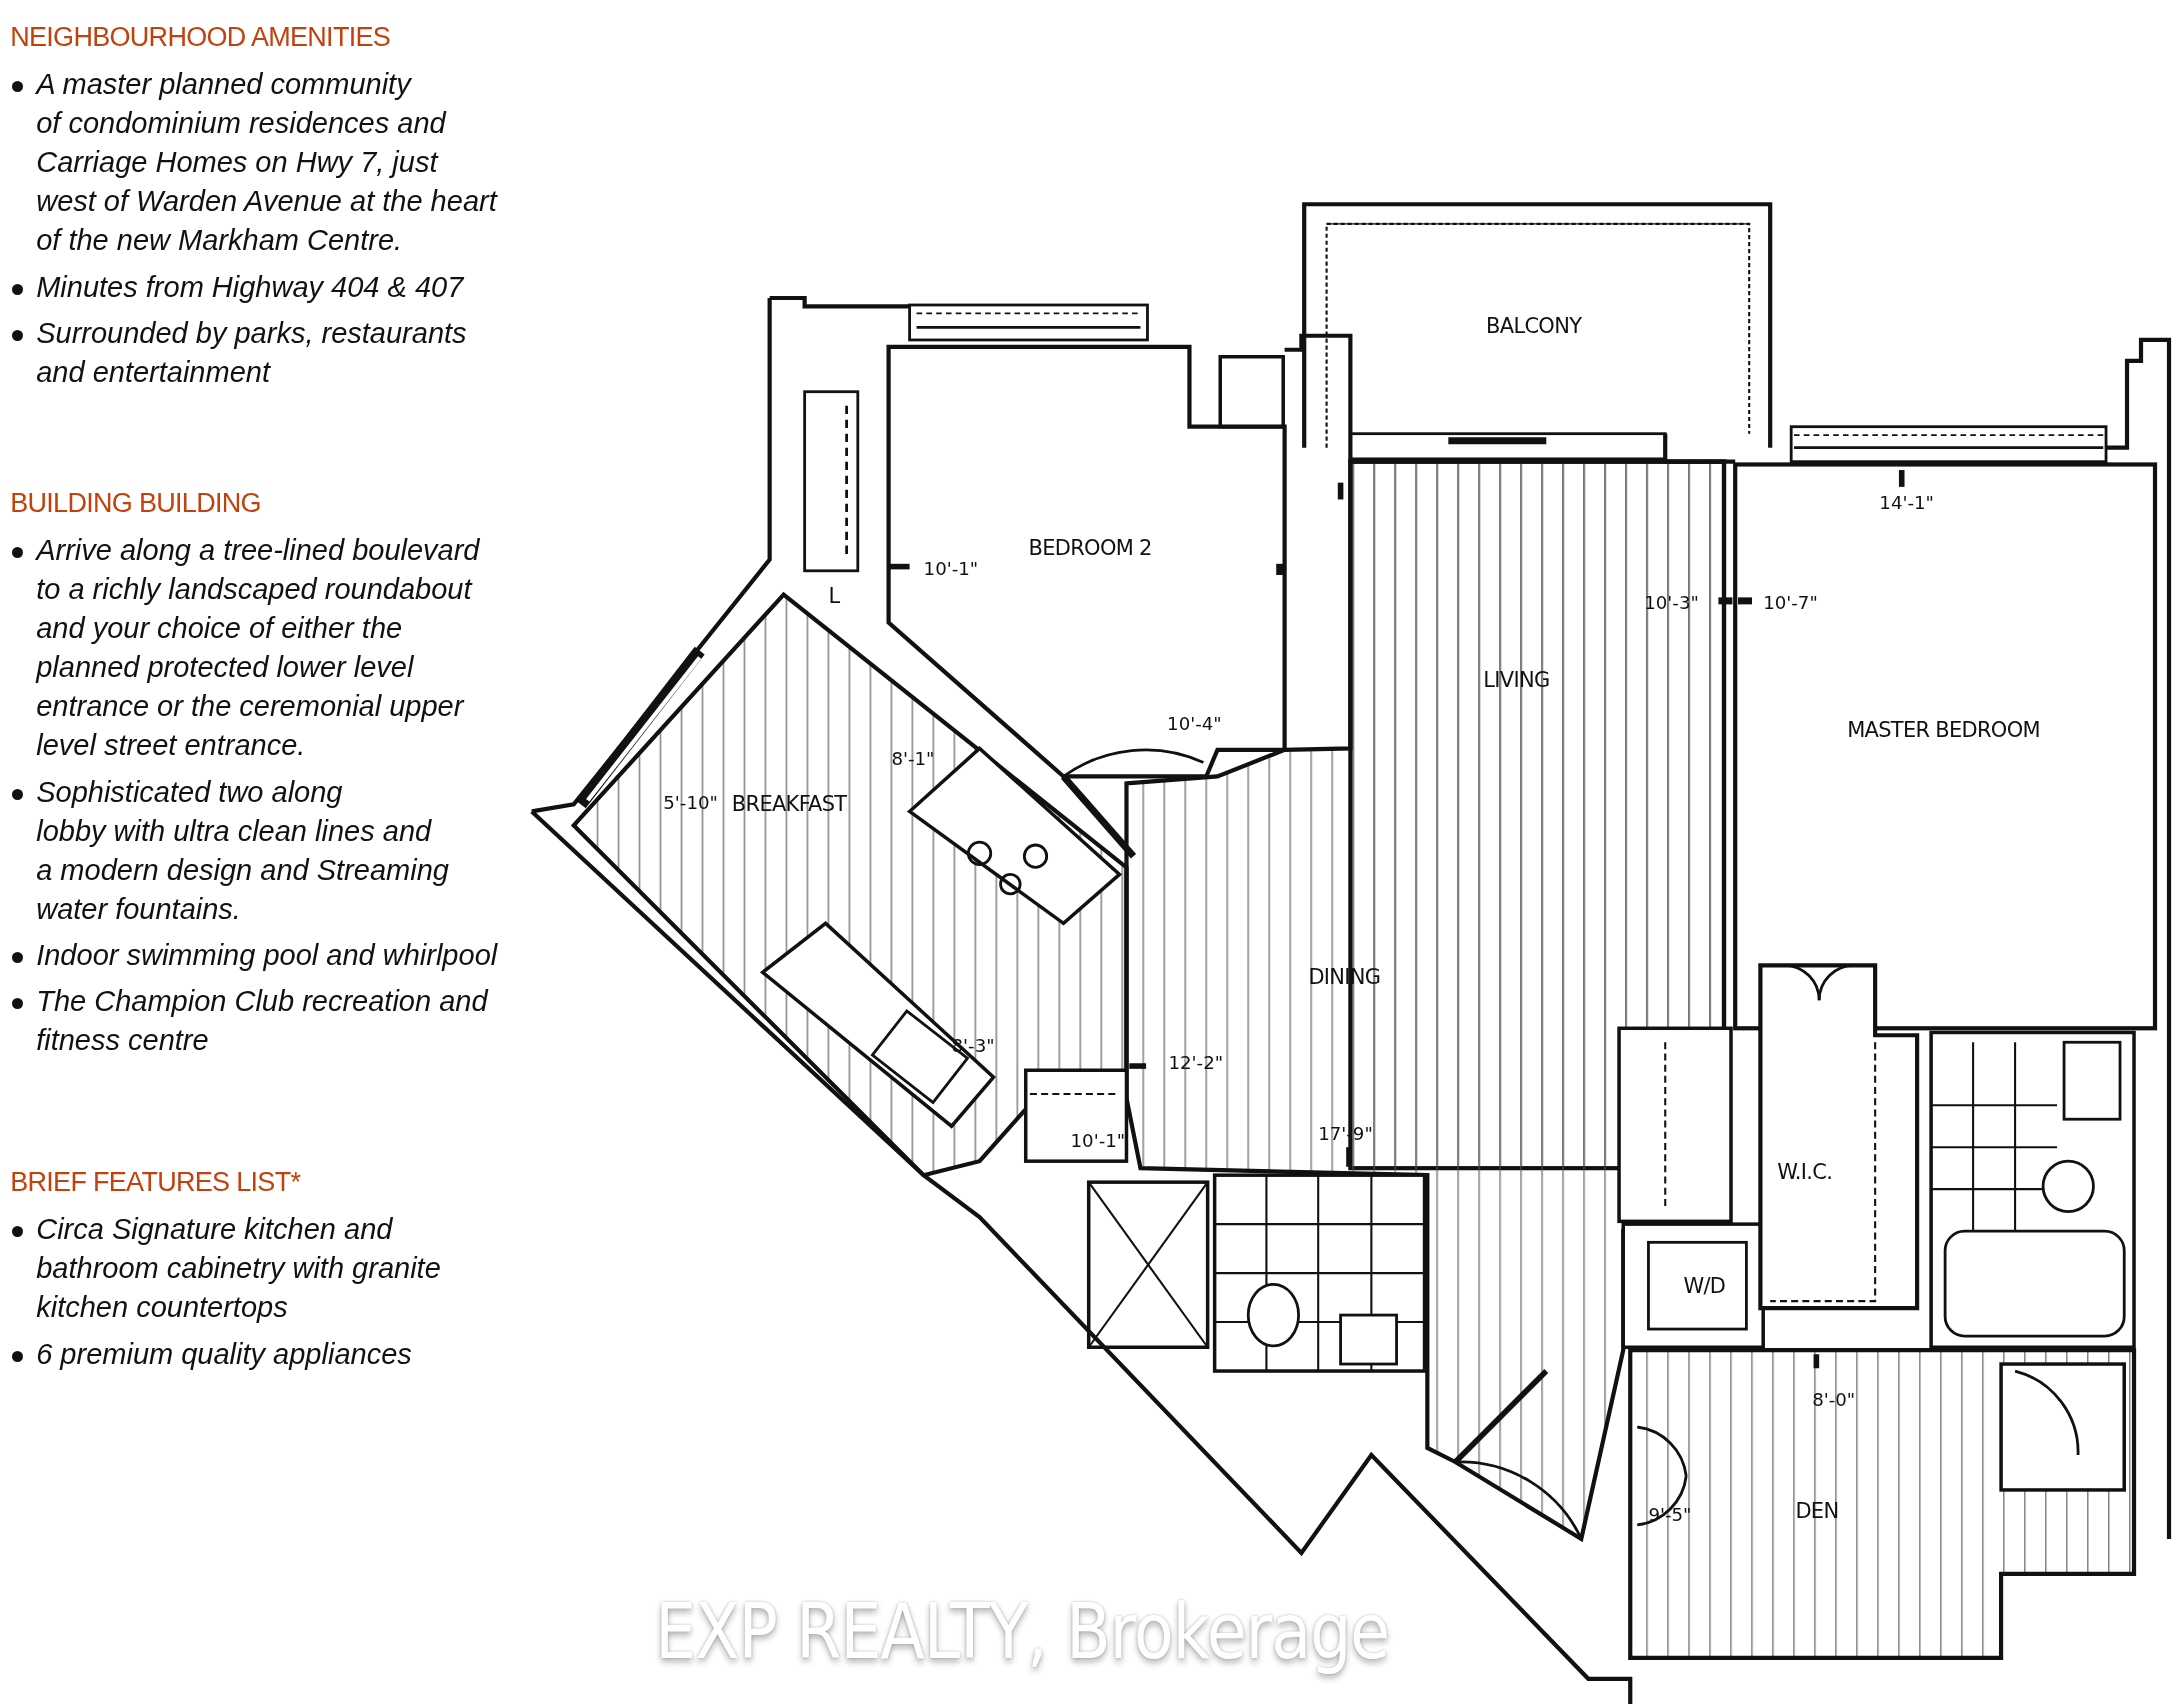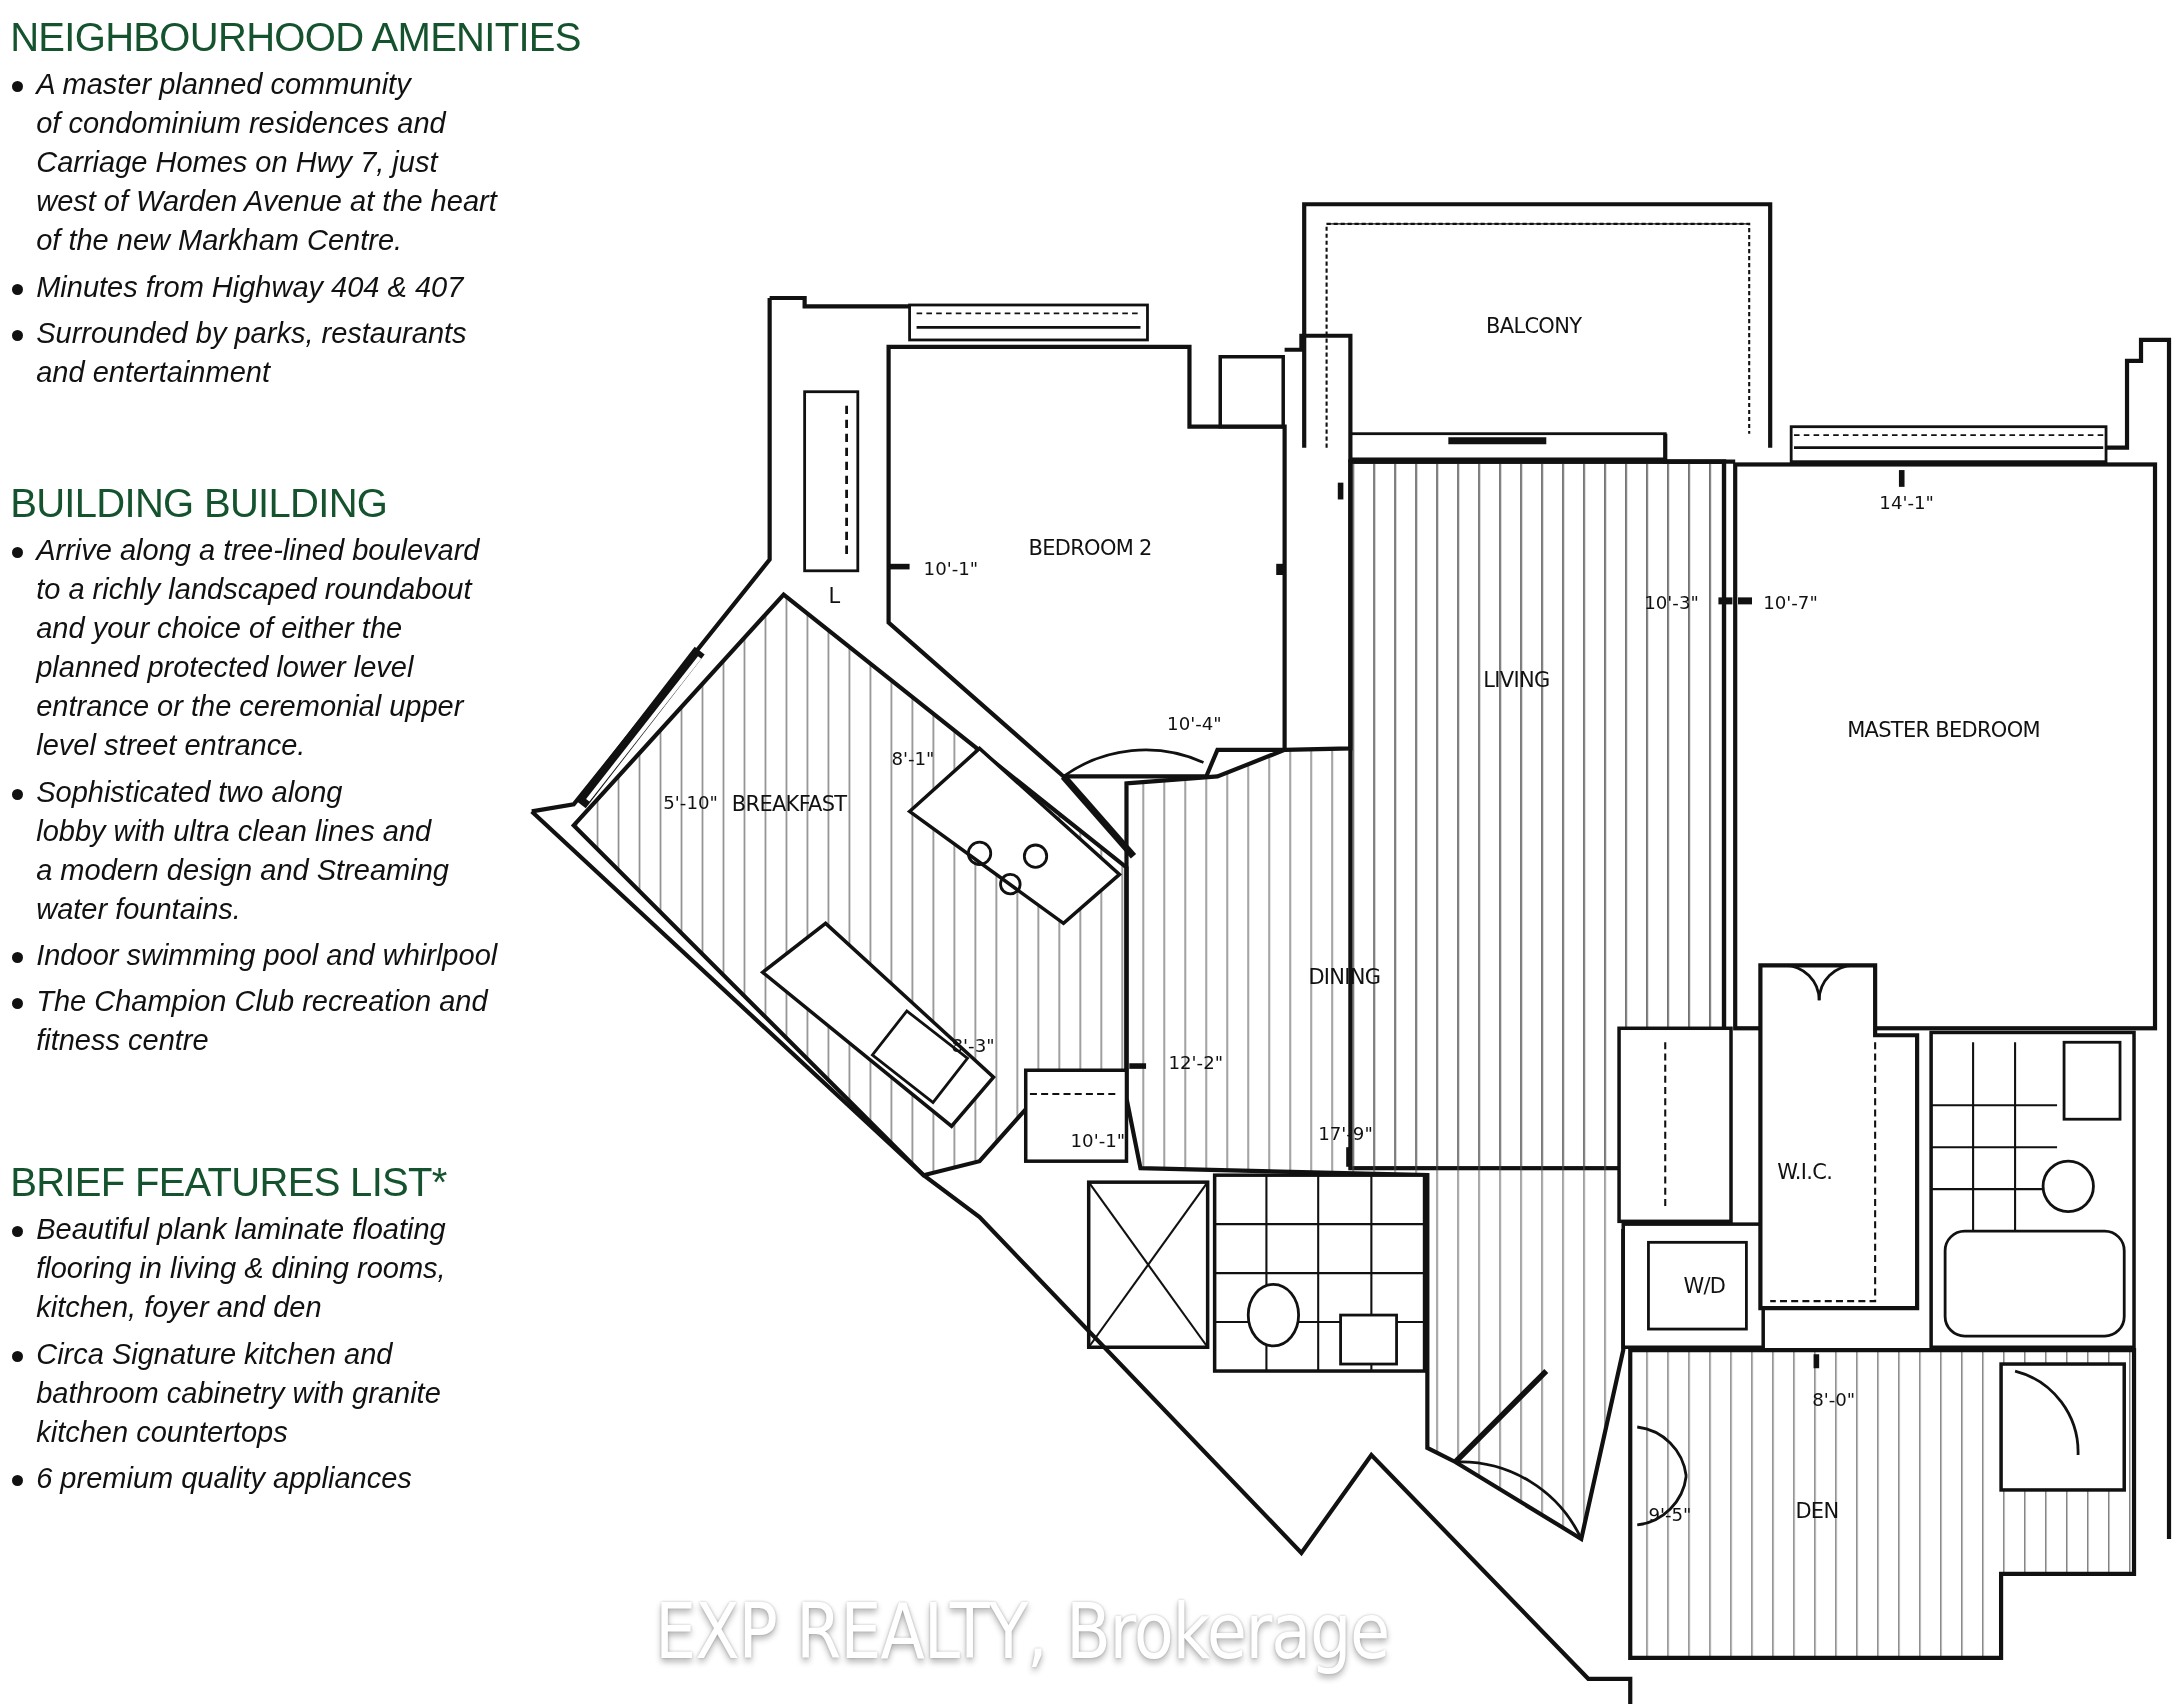--- a/index.html
+++ b/index.html
@@ -1,21 +1,21 @@
 <!DOCTYPE html>
 <html style="font-size:11.6px"><head>
 <meta charset="utf-8">
 <style>
   html, body { margin: 0; padding: 0; background: #ffffff; }
   body { width: 2183px; height: 1704px; position: relative; overflow: hidden;
          font-family: "Liberation Sans", "DejaVu Sans", sans-serif; color: #111; }
   .sidebar { position: absolute; left: 0; top: 0; width: 582px; height: 1704px; }
   .section { position: absolute; left: 10.2px; }
-  .section-title { font-size: 40px; font-weight: 400; letter-spacing: -0.7px; margin: 0 0 7.3px 0;
-                   line-height: 42px; color: #14532d; white-space: nowrap; }
+  .section-title { font-size: 27px; font-weight: 400; letter-spacing: -0.7px; margin: 0 0 7.3px 0;
+                   line-height: 42px; color: #c2410c; white-space: nowrap; }
   .bullets { list-style: none; margin: 0; padding: 0; }
   .bullet { position: relative; padding-left: 26px; font-size: 29px; line-height: 39px;
             margin-bottom: 7.3px; color: #111; white-space: pre-line; font-style: italic; }
   .bullet::before { content: ""; position: absolute; left: 1.5px; top: 16px; width: 11px; height: 11px;
                     border-radius: 50%; background: #111; }
   .plan { position: absolute; left: 0; top: 0; width: 2183px; height: 1492px; }
   .plan svg { width: 2183px; height: 1704px; display: block; }
   .room-label { font-family: "DejaVu Sans", sans-serif; font-size: 15px; fill: #111; letter-spacing: -0.5px; }
   .dim-label { font-family: "DejaVu Sans", sans-serif; font-size: 13px; fill: #111; }
   .watermark { position: absolute; left: 655px; top: 1587px; font-family: "DejaVu Sans", sans-serif;
@@ -56,23 +56,20 @@
 water fountains.</li>
       <li class="bullet">Indoor swimming pool and whirlpool</li>
       <li class="bullet">The Champion Club recreation and
 fitness centre</li>
     </ul>
   </div>
 
   <div class="section" style="top:1161px;">
     <h2 class="section-title">BRIEF FEATURES LIST*</h2>
     <ul class="bullets">
-      <li class="bullet">Beautiful plank laminate floating
-flooring in living &amp; dining rooms,
-kitchen, foyer and den</li>
       <li class="bullet">Circa Signature kitchen and
 bathroom cabinetry with granite
 kitchen countertops</li>
       <li class="bullet">6 premium quality appliances</li>
     </ul>
   </div>
 </div>
 
 <div class="plan">
   <svg viewBox="0 0 1560 1218" preserveAspectRatio="none" xmlns="http://www.w3.org/2000/svg">

